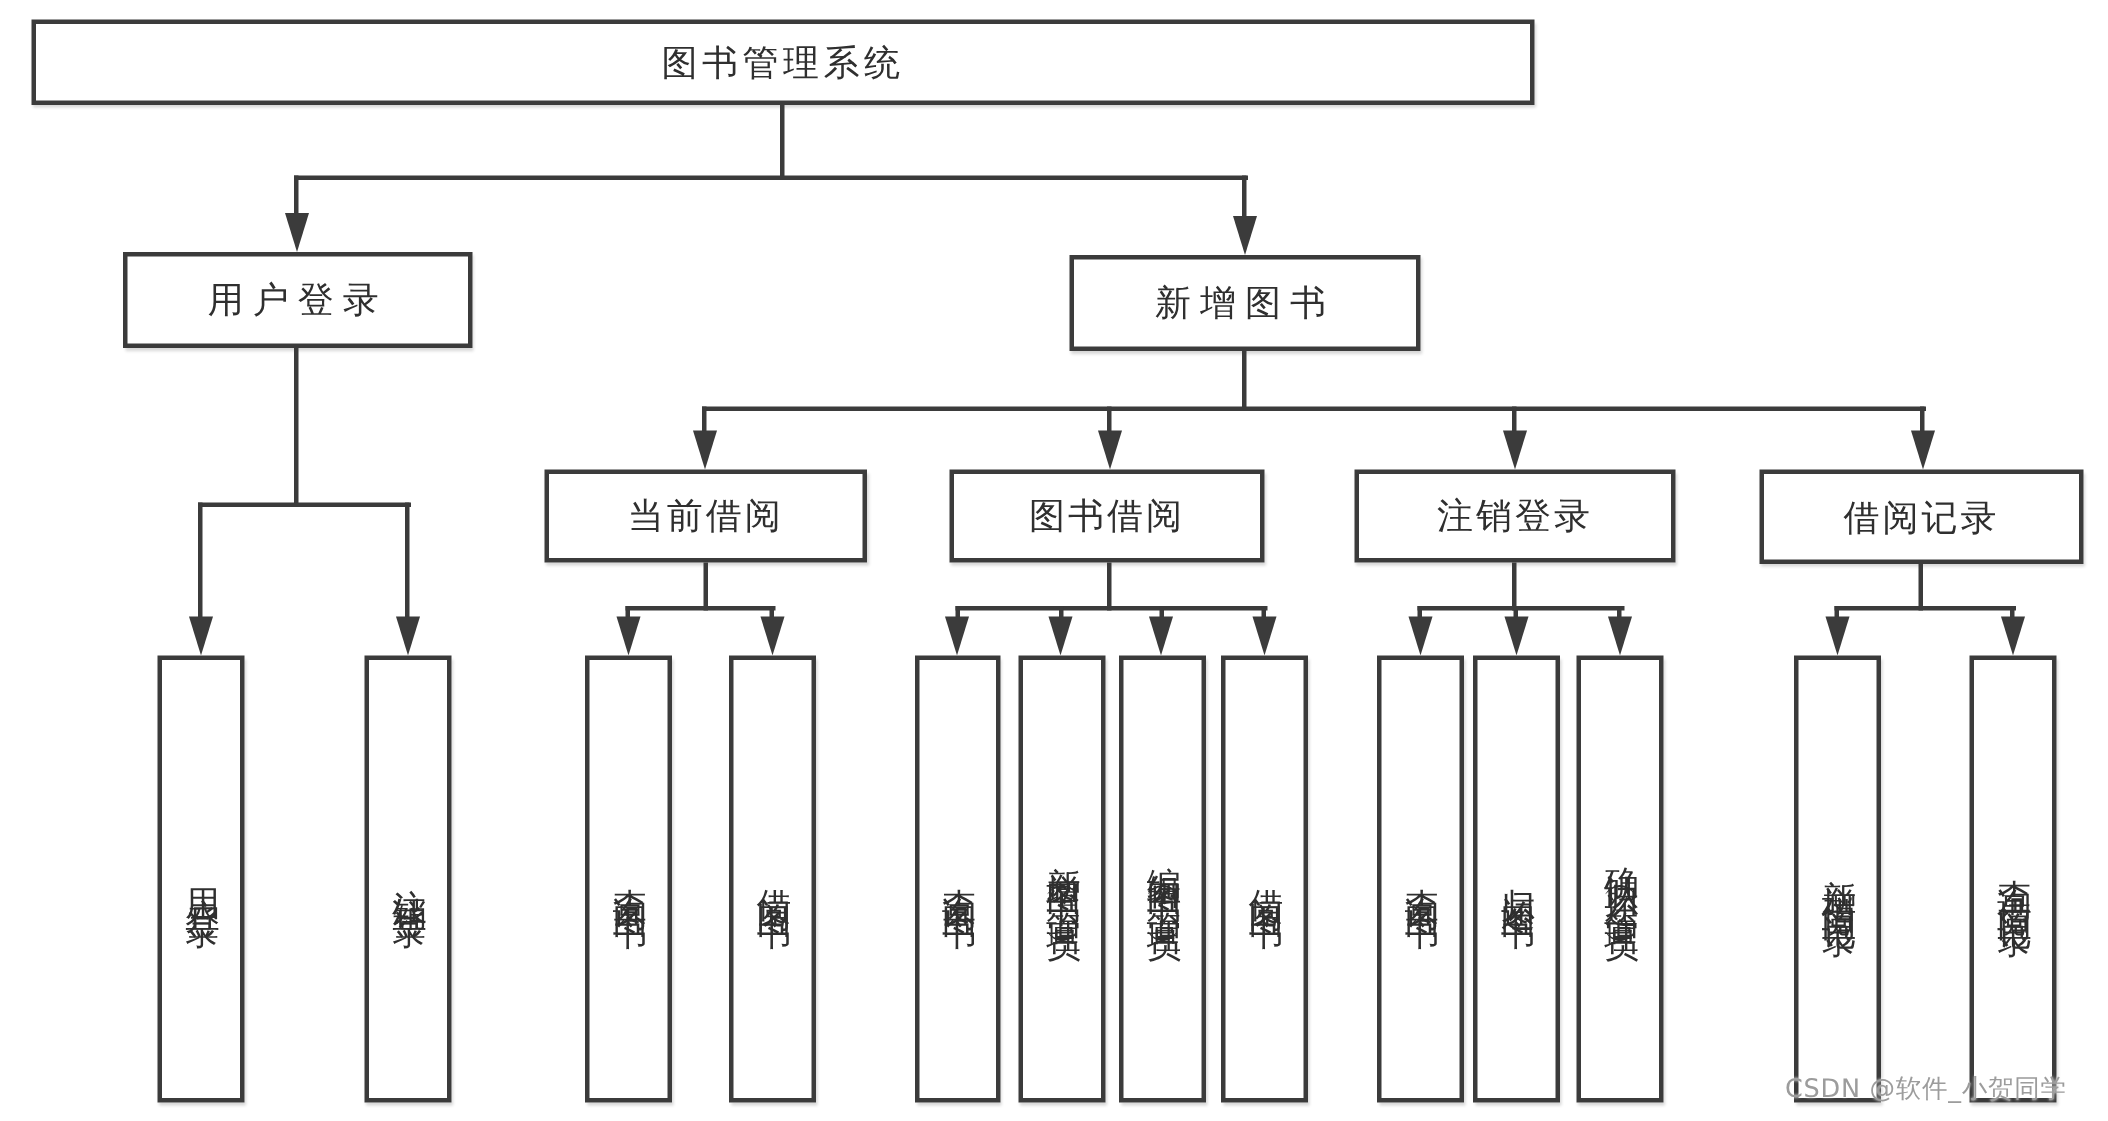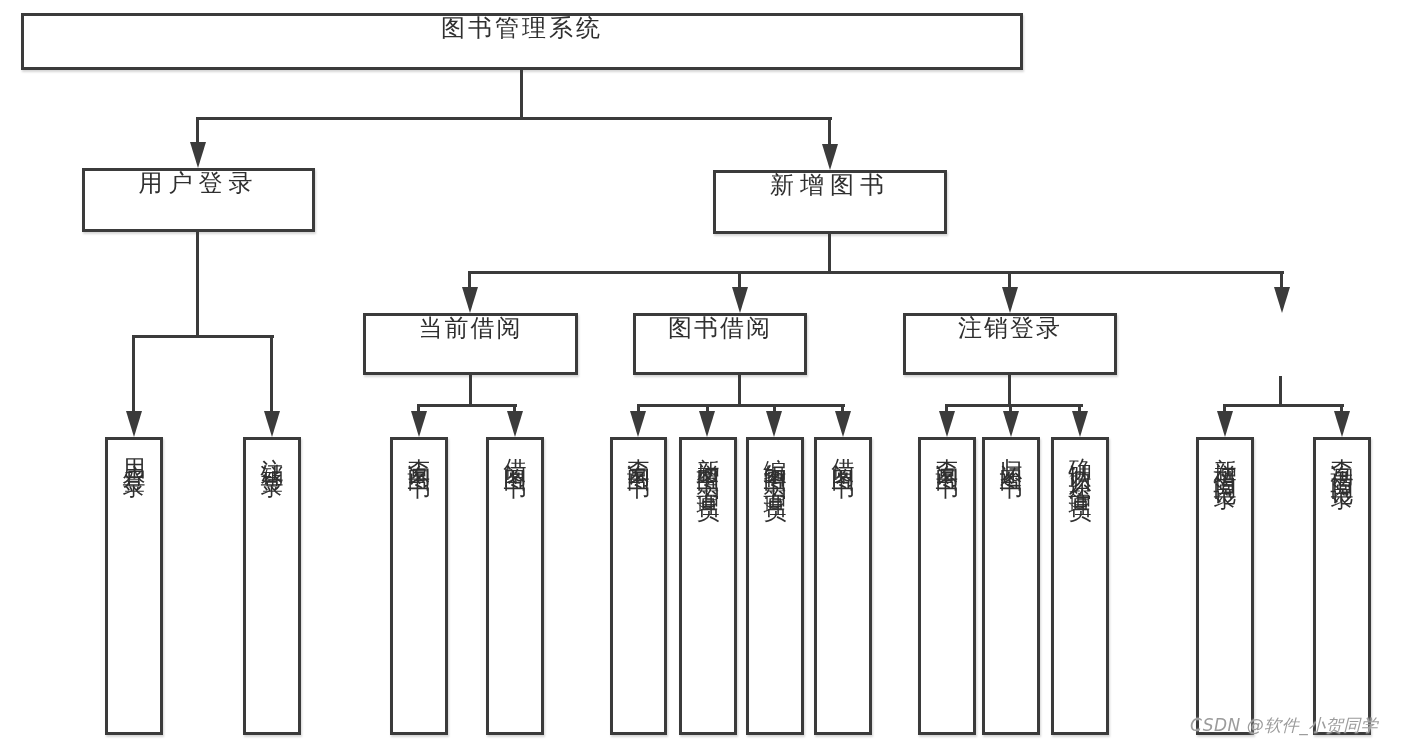--- a/index.html
+++ b/index.html
@@ -15,20 +15,21 @@
     background: #ffffff;
     overflow: hidden;
   }
   
   .box {
     position: absolute;
     box-sizing: border-box;
     border: 3px solid #3b3b3b;
     background: #ffffff;
     display: flex;
+    align-items: center;
     justify-content: center;
     color: #2f2f2f;
     box-shadow: 1px 2px 2px rgba(0,0,0,0.16);
   }
   .box-h span { white-space: nowrap; line-height: 1; }
   .root-label   { font-size: 24px; letter-spacing: 3px; }
   .lvl2-label   { font-size: 24px; letter-spacing: 6px; }
   .lvl3-label   { font-size: 24px; letter-spacing: 2px; }
   .vtext {
     writing-mode: vertical-rl;
@@ -51,21 +52,20 @@
   .watermark {
     position: absolute;
     left: 1190px;
     top: 714px;
     font-size: 17px;
     letter-spacing: 0.5px;
     color: #9c9c9c;
     white-space: nowrap;
     text-shadow: 0 0 2px #ffffff;
     z-index: 10;
-    font-style: italic;
   }
 </style>
 </head>
 <body>
 
 <div class="canvas">
 
   <div class="box box-h" style="left:21px; top:13px; width:1002px; height:57px;">
     <span class="root-label">图书管理系统</span>
   </div>
@@ -98,25 +98,28 @@
   <div class="vl" style="left:738px; top:271px; height:18px;"></div>
   <div class="ah" style="left:732px; top:287px;"></div>
   <div class="vl" style="left:1008px; top:271px; height:18px;"></div>
   <div class="ah" style="left:1002px; top:287px;"></div>
   <div class="vl" style="left:1280px; top:271px; height:18px;"></div>
   <div class="ah" style="left:1274px; top:287px;"></div>
 
   <div class="box box-h" style="left:363px; top:313px; width:215px; height:62px;">
     <span class="lvl3-label">当前借阅</span>
   </div>
-  <div class="box box-h" style="left:633px; top:313px; width:174px; height:62px;">
+  <div class="box box-h" style="left:633px; top:313px; width:210px; height:62px;">
     <span class="lvl3-label">图书借阅</span>
   </div>
   <div class="box box-h" style="left:903px; top:313px; width:214px; height:62px;">
     <span class="lvl3-label">注销登录</span>
+  </div>
+  <div class="box box-h" style="left:1173px; top:313px; width:216px; height:63px;">
+    <span class="lvl3-label">借阅记录</span>
   </div>
 
   <div class="vl" style="left:469px; top:375px; height:32px;"></div>
   <div class="hl" style="left:417px; top:404px; width:100px;"></div>
   <div class="vl" style="left:417px; top:404px; height:10px;"></div>
   <div class="ah" style="left:411px; top:411px;"></div>
   <div class="vl" style="left:513px; top:404px; height:10px;"></div>
   <div class="ah" style="left:507px; top:411px;"></div>
 
   <div class="vl" style="left:738px; top:375px; height:32px;"></div>

